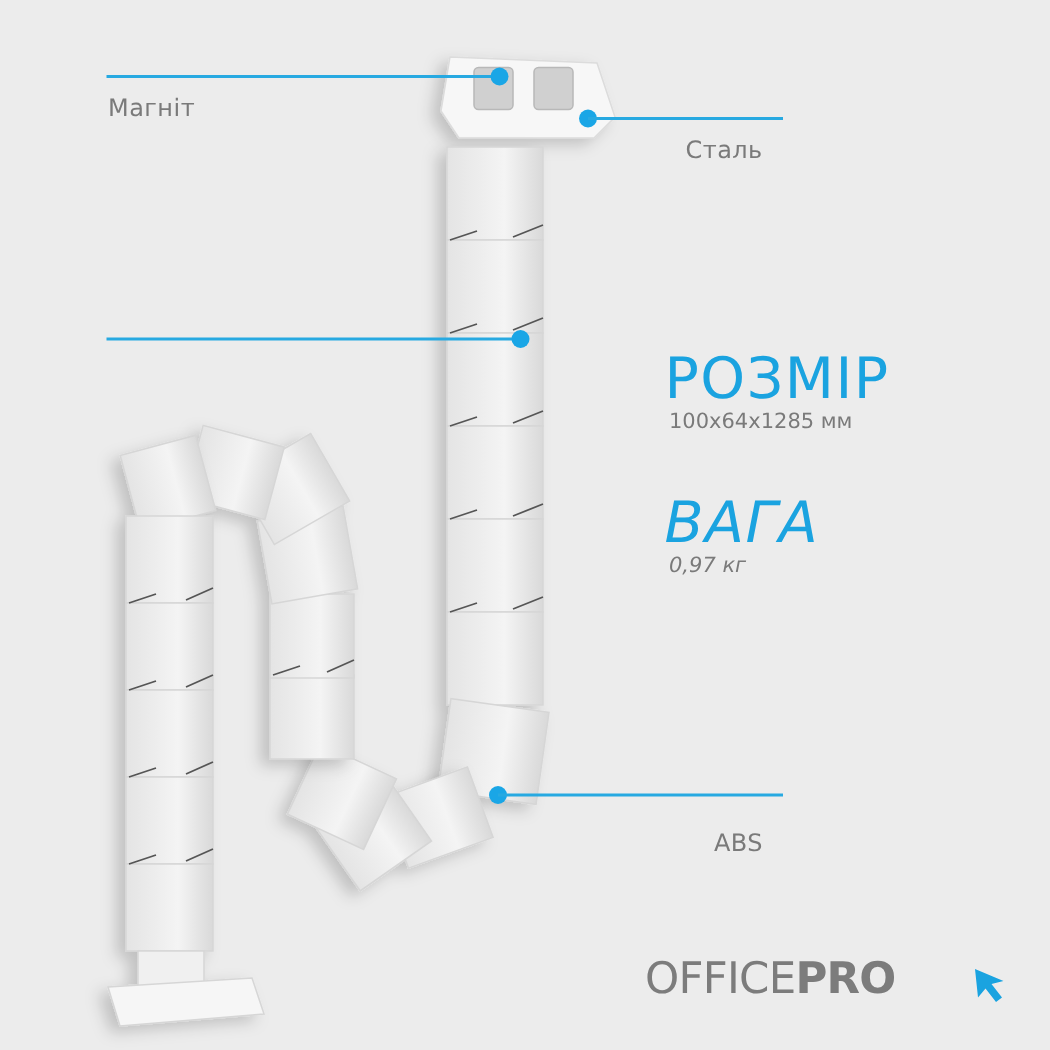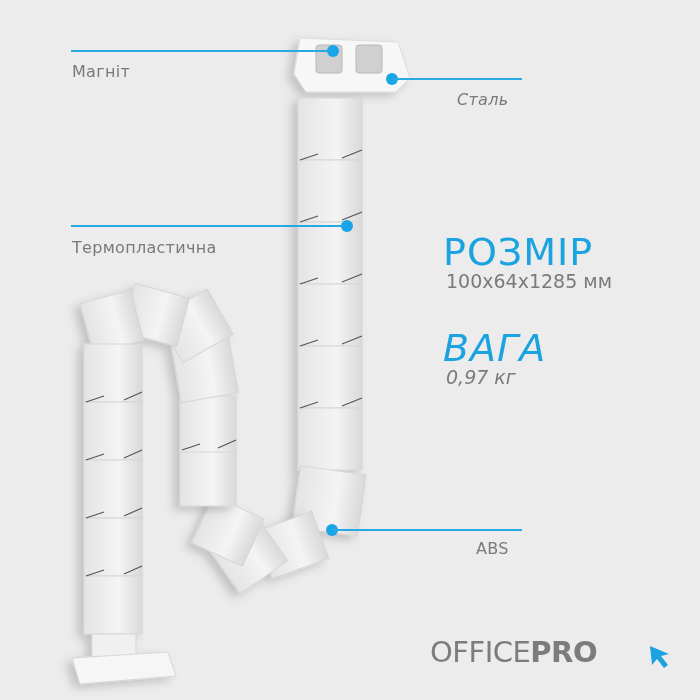--- a/index.html
+++ b/index.html
@@ -2,21 +2,21 @@
 <html><head>
 <meta charset="utf-8">
 <style>
   html, body { margin:0; padding:0; }
   body { width:700px; height:700px; background:#ececec; position:relative; overflow:hidden; font-family:"DejaVu Sans", sans-serif; }
   .abs { position:absolute;text-align:right; }
   .label { color:#7a7a7a; font-size:16px; line-height:20px; letter-spacing:0.3px; }
   .hline { height:2px; background:#27a9e1; }
   .dot { width:12px; height:12px; border-radius:50%; background:#1aa6e6; }
   .big { color:#1aa3e0; font-size:38px; line-height:40px; font-weight:400; letter-spacing:1px; }
-  .small { color:#7a7a7a; font-size:19px; line-height:16px; }
+  .small { color:#7a7a7a; font-size:14px; line-height:16px; }
   .logo { font-size:29px; line-height:40px; color:#7c7c7c; letter-spacing:-0.5px; }
   .logo b { font-weight:700; }
   svg { display:block; }
 </style>
 </head>
 <body>
 
 <div class="abs" style="left:0;top:0;width:700px;height:700px;">
   <svg width="700" height="700" viewBox="0 0 700 700">
     <defs>
@@ -86,36 +86,35 @@
     </g>
   </svg>
 </div>
 
 <div class="abs hline" style="left:71px;top:50px;width:262px;"></div>
 <div class="abs dot" style="left:327px;top:45px;"></div>
 <div class="abs label" style="left:72px;top:62px;">Магніт</div>
 
 <div class="abs dot" style="left:386px;top:73px;"></div>
 <div class="abs hline" style="left:392px;top:78px;width:130px;"></div>
-<div class="abs label" style="left:457px;top:90px;font-style:italic;">Сталь</div>
+<div class="abs label" style="left:457px;top:90px;">Сталь</div>
 
 <div class="abs hline" style="left:71px;top:225px;width:280px;"></div>
 <div class="abs dot" style="left:341px;top:220px;"></div>
 <div class="abs label" style="left:72px;top:238px;">
-  <div>Термопластична</div>
 </div>
 
 <div class="abs big" style="left:443px;top:232px;">РОЗМІР</div>
 <div class="abs small" style="left:446px;top:273px;">100x64x1285 мм</div>
 <div class="abs big" style="left:443px;top:328px;font-style:italic;">ВАГА</div>
 <div class="abs small" style="left:446px;top:369px;font-style:italic;">0,97 кг</div>
 
 <div class="abs dot" style="left:326px;top:524px;"></div>
 <div class="abs hline" style="left:332px;top:529px;width:190px;"></div>
-<div class="abs label" style="left:476px;top:539px;">ABS</div>
+<div class="abs label" style="left:476px;top:552px;">ABS</div>
 
 <div class="abs logo" style="left:430px;top:632px;">
   <span>OFFICE</span><b>PRO</b>
 </div>
 <div class="abs" style="left:649px;top:645px;">
   <svg width="22" height="24" viewBox="0 0 22 24">
     <path d="M1 1 L20 9 L12 11 L19 20 L15 23 L8 14 L3 20 Z" fill="#1aa3e0"></path>
   </svg>
 </div>
 

